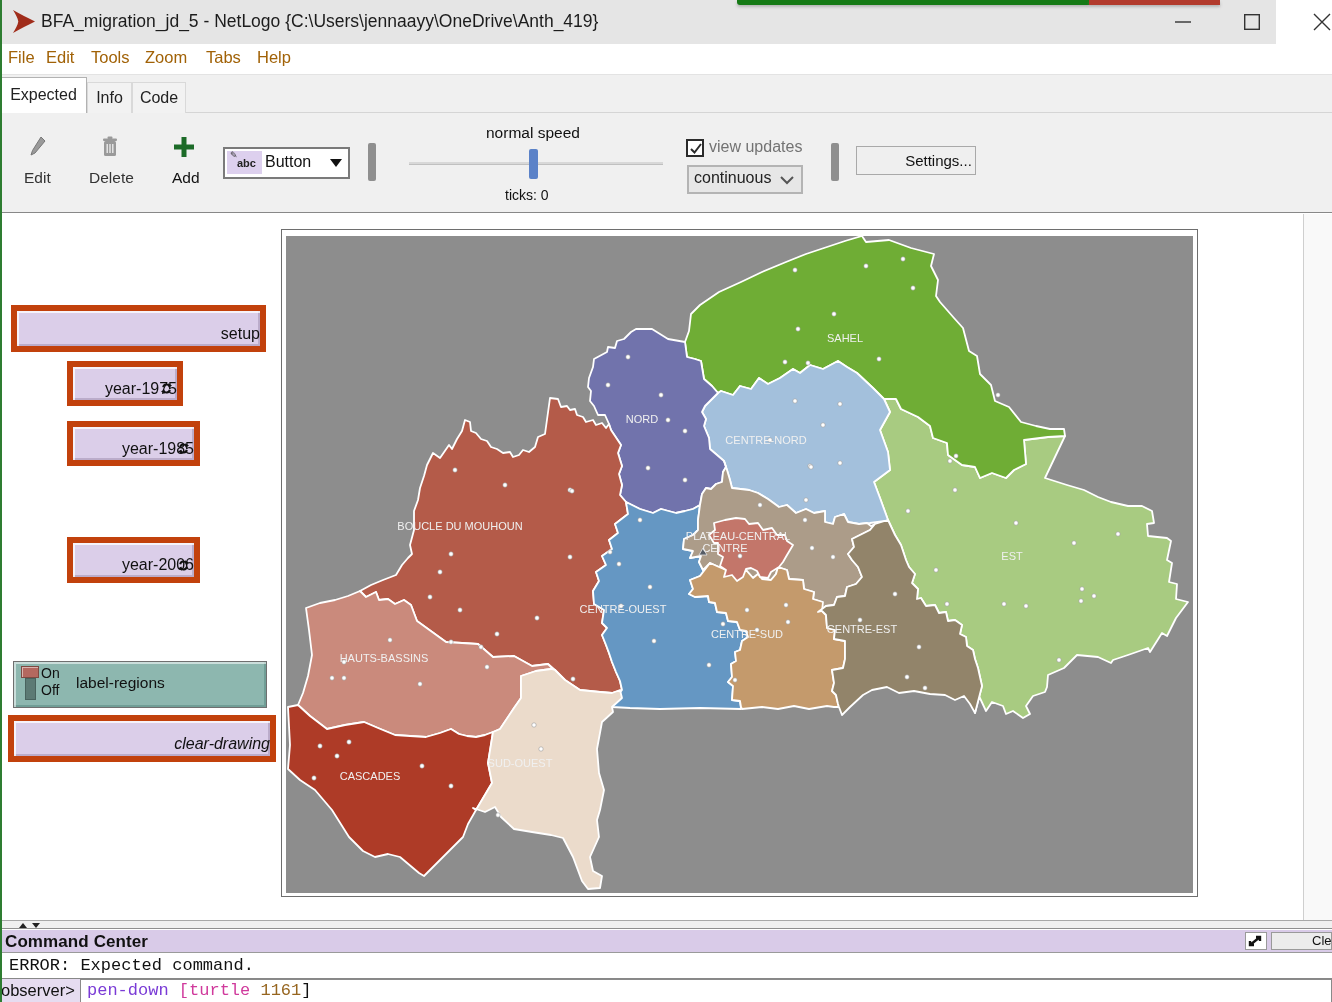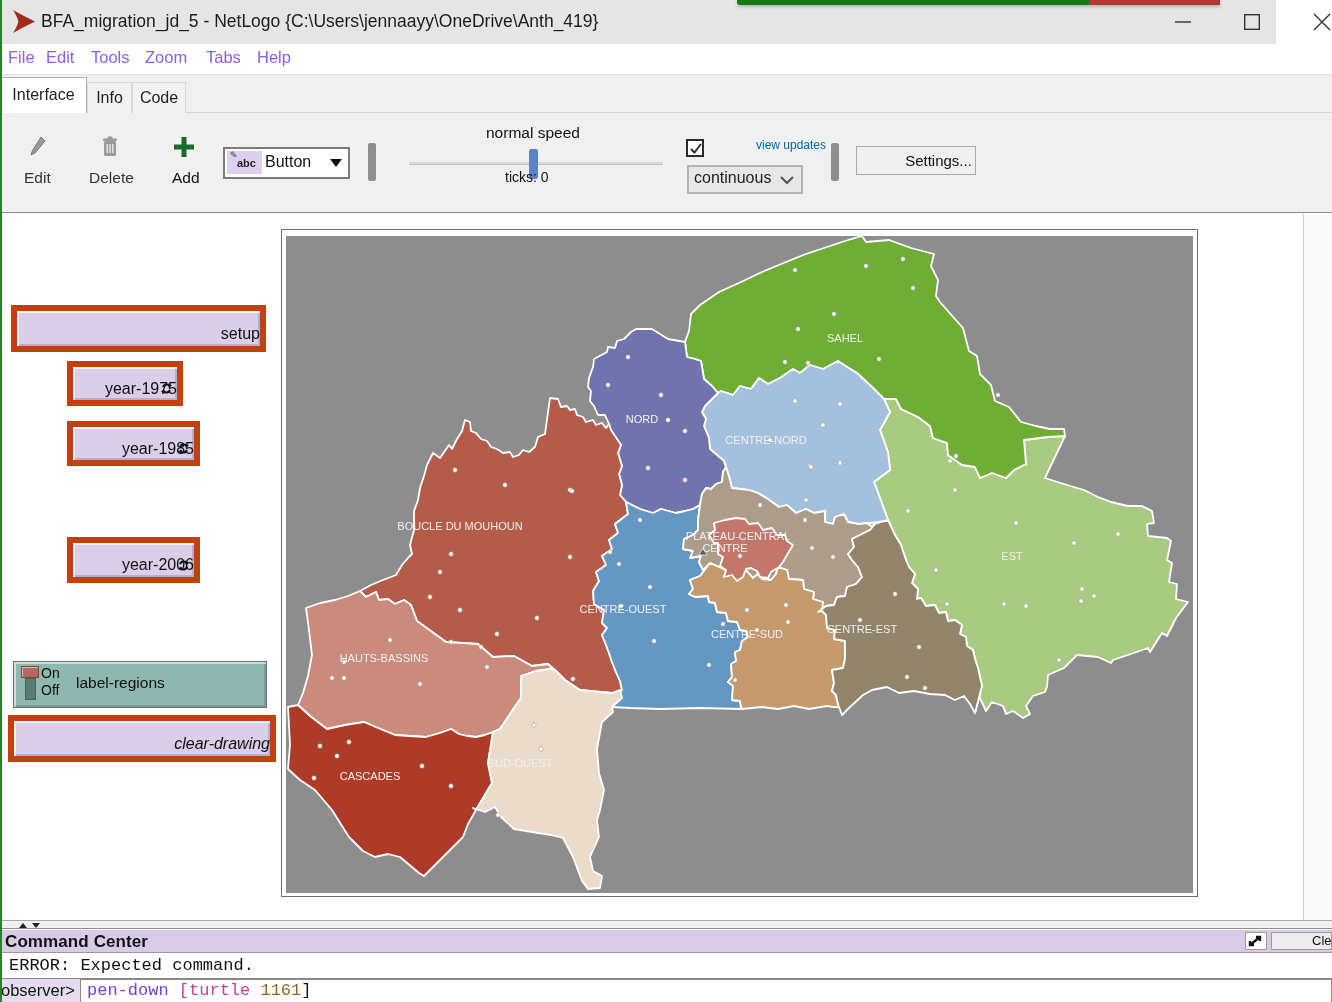--- a/index.html
+++ b/index.html
@@ -1,21 +1,21 @@
 <!DOCTYPE html>
 <html><head><meta charset="utf-8"><style>
 * { margin:0; padding:0; box-sizing:border-box; }
 html,body { width:1332px; height:1002px; overflow:hidden; background:#fff;
   font-family:"Liberation Sans", sans-serif; }
 .abs { position:absolute; }
 #titlebar { position:absolute; left:0; top:0; width:1276px; height:44px; background:#e5e5e5; }
 #title-text { position:absolute; left:41px; top:11px; font-size:17.5px; color:#1c1c1c; }
 #menubar { position:absolute; left:0; top:44px; width:1332px; height:31px; background:#fff;
   border-bottom:1px solid #e3e3e3; }
-.menu-item { position:absolute; top:4px; font-size:16.5px; color:#8b5cf6; }
+.menu-item { position:absolute; top:4px; font-size:16.5px; color:#a16207; }
 #tabrow { position:absolute; left:0; top:75px; width:1332px; height:38px; background:#f0f0f0; border-bottom:1px solid #d5d5d5;}
 .tab { position:absolute; font-size:16px; color:#222; text-align:center; }
 #tab-interface { left:0px; top:2px; width:87px; height:36px; background:#fff; border:1px solid #b2b2b2; border-bottom:none; line-height:33px; }
 #tab-info { left:87px; top:7px; width:45px; height:31px; background:#f2f2f2; border:1px solid #d9d9d9; border-bottom:none; line-height:29px;}
 #tab-code { left:132px; top:7px; width:54px; height:31px; background:#f2f2f2; border:1px solid #d9d9d9; border-bottom:none; line-height:29px;}
 #toolbar { position:absolute; left:0; top:113px; width:1332px; height:100px; background:#f0f0f0; border-bottom:1px solid #888888; }
 .tool-label { position:absolute; font-size:15.5px; color:#333; }
 #main { position:absolute; left:0; top:214px; width:1332px; height:706px; background:#ffffff; }
 .nl-btn { position:absolute; background:#dbcee9; border:6px solid #c2410c;
   box-shadow:inset 2px 2px 0 rgba(255,255,255,0.75), inset -2px -2px 0 rgba(90,70,110,0.25);
@@ -43,21 +43,21 @@
 <div class="abs" style="left:1089px;top:0;width:131px;height:5px;background:#b23a2c;box-shadow:0 2px 3px rgba(120,120,120,0.45);"></div>
 <div id="menubar">
  <div class="menu-item" style="left:8px">File</div>
  <div class="menu-item" style="left:46px">Edit</div>
  <div class="menu-item" style="left:91px">Tools</div>
  <div class="menu-item" style="left:145px">Zoom</div>
  <div class="menu-item" style="left:206px">Tabs</div>
  <div class="menu-item" style="left:257px">Help</div>
 </div>
 <div id="tabrow">
- <div class="tab" id="tab-interface">Interface</div>
+ <div class="tab" id="tab-interface">Expected</div>
  <div class="tab" id="tab-info">Info</div>
  <div class="tab" id="tab-code">Code</div>
 </div>
 <div id="toolbar">
  <svg class="abs" style="left:28px;top:22px" width="20" height="24" viewBox="0 0 20 24">
    <path d="M13 2 L17 6 L7 18 L3 20 L4.5 15.5 Z" fill="#9a9a9a" stroke="#777" stroke-width="1"></path>
  </svg>
  <div class="tool-label" style="left:24px;top:56px">Edit</div>
  <svg class="abs" style="left:100px;top:22px" width="20" height="24" viewBox="0 0 20 24">
    <rect x="4" y="6" width="12" height="15" rx="1.5" fill="#9a9a9a"></rect>
@@ -77,26 +77,26 @@
  <div class="abs" style="left:237px;top:44px;font-size:11px;color:#222;font-weight:bold;">abc</div>
  <div class="abs" style="left:230px;top:37px;font-size:9px;color:#333;">✎</div>
  <div class="abs" style="left:265px;top:40px;font-size:16px;color:#111;">Button</div>
  <svg class="abs" style="left:329px;top:45px" width="14" height="10">
       <path d="M1 1 L13 1 L7 9 Z" fill="#111"></path>
     </svg>
  <div class="abs" style="left:368px;top:30px;width:8px;height:38px;background:#8f8f8f;border-radius:2px;"></div>
  <div class="abs" style="left:486px;top:11px;font-size:15.5px;color:#111;">normal speed</div>
  <div class="abs" style="left:409px;top:49px;width:254px;height:3px;background:#d8d8d8;border-bottom:1px solid #c0c0c0;"></div>
  <div class="abs" style="left:529px;top:36px;width:9px;height:30px;background:#5b82c8;border-radius:2px;"></div>
- <div class="abs" style="left:505px;top:56px;font-size:14px;color:#111;">ticks: 0</div>
+ <div class="abs" style="left:505px;top:74px;font-size:14px;color:#111;">ticks: 0</div>
  <div class="abs" style="left:686px;top:26px;width:18px;height:18px;background:#fff;border:2px solid #2b2b2b;"></div>
  <svg class="abs" style="left:689px;top:29px" width="14" height="13">
       <path d="M2 7 L5.5 10.5 L12 2" stroke="#2b2b2b" stroke-width="2" fill="none"></path>
     </svg>
- <div class="abs" style="left:709px;top:25px;font-size:12px;color:#0369a1;margin-left:47px;">view updates</div>
+ <div class="abs" style="left:709px;top:25px;font-size:16px;color:#737373;">view updates</div>
  <div class="abs" style="left:687px;top:52px;width:116px;height:29px;background:#e7e7e7;border:2px solid #b4b4b4;"></div>
  <div class="abs" style="left:694px;top:56px;font-size:16px;color:#222;">continuous</div>
  <svg class="abs" style="left:779px;top:62px" width="16" height="10">
       <path d="M2 2 L8 8 L14 2" stroke="#555" stroke-width="2" fill="none"></path>
     </svg>
  <div class="abs" style="left:831px;top:30px;width:8px;height:38px;background:#8f8f8f;border-radius:2px;"></div>
  <div class="abs" style="left:856px;top:33px;width:120px;height:29px;background:#efefef;border:1px solid #a9a9a9;font-size:15px;color:#111;text-align:center;line-height:27px;padding-left:45px;">Settings...</div>
 </div>
 <div id="main">
  <div class="nl-btn" style="left:11px;top:91px;width:255px;height:47px;line-height:45px;">setup</div>

